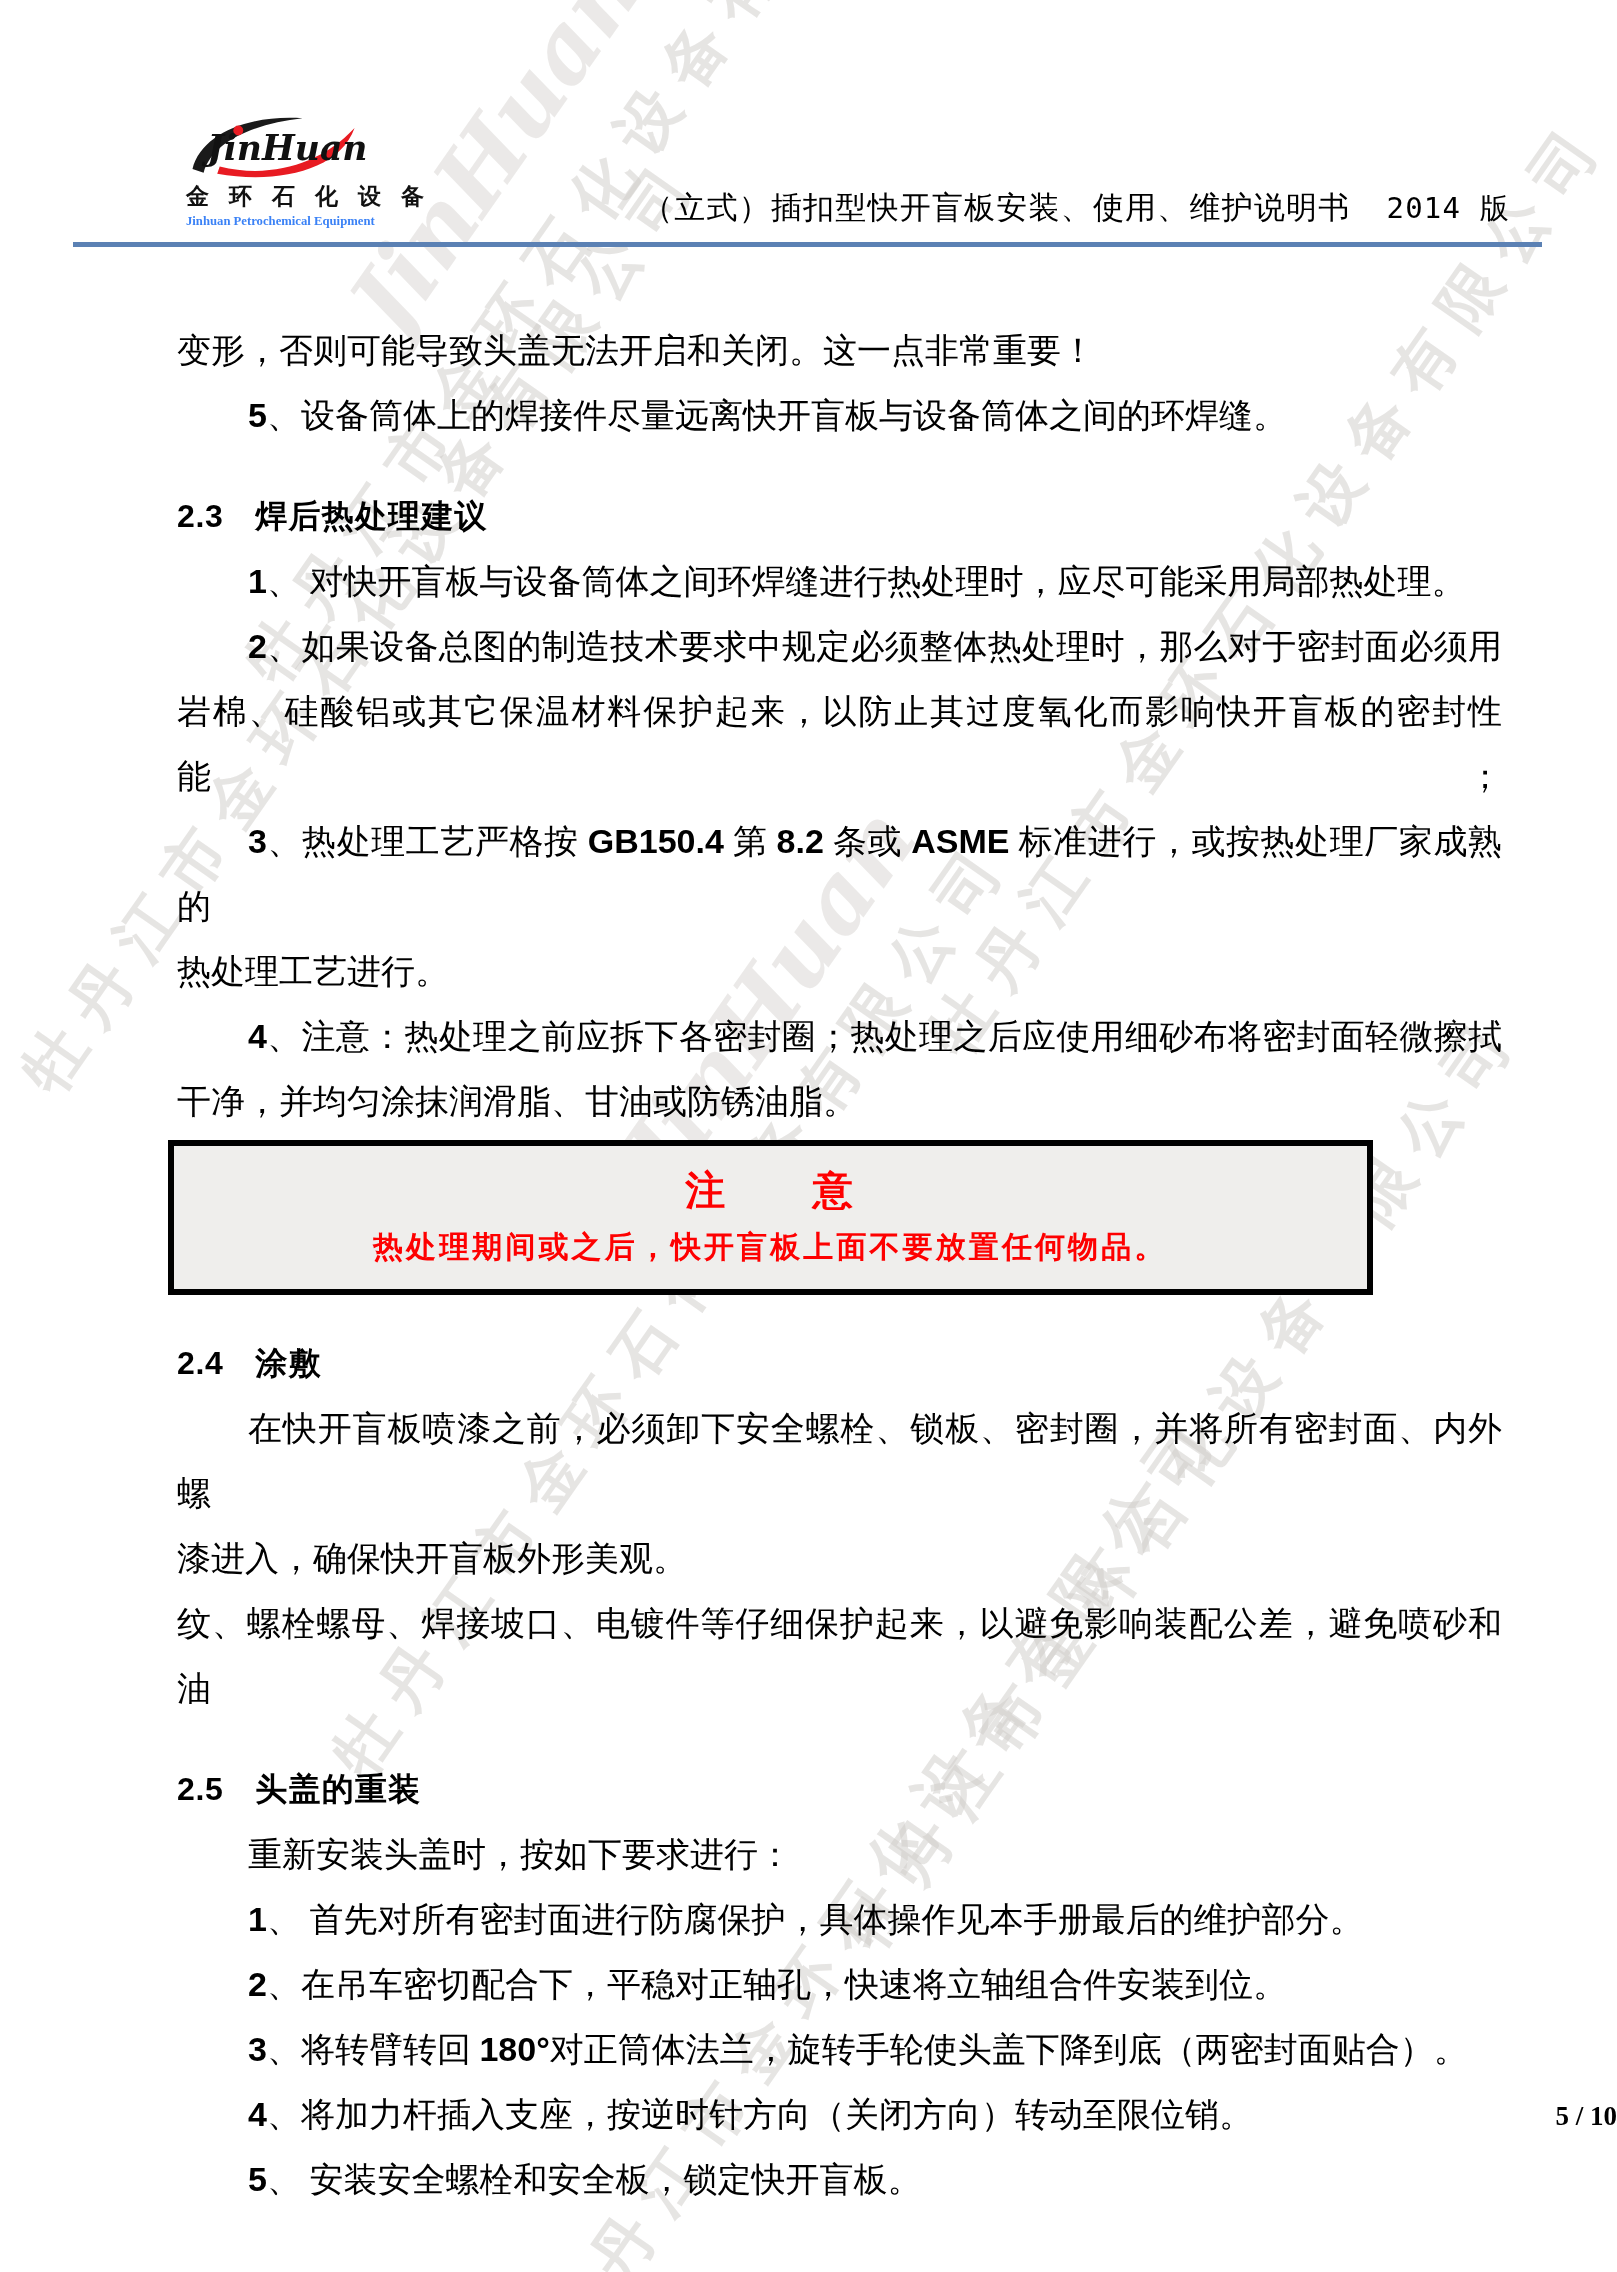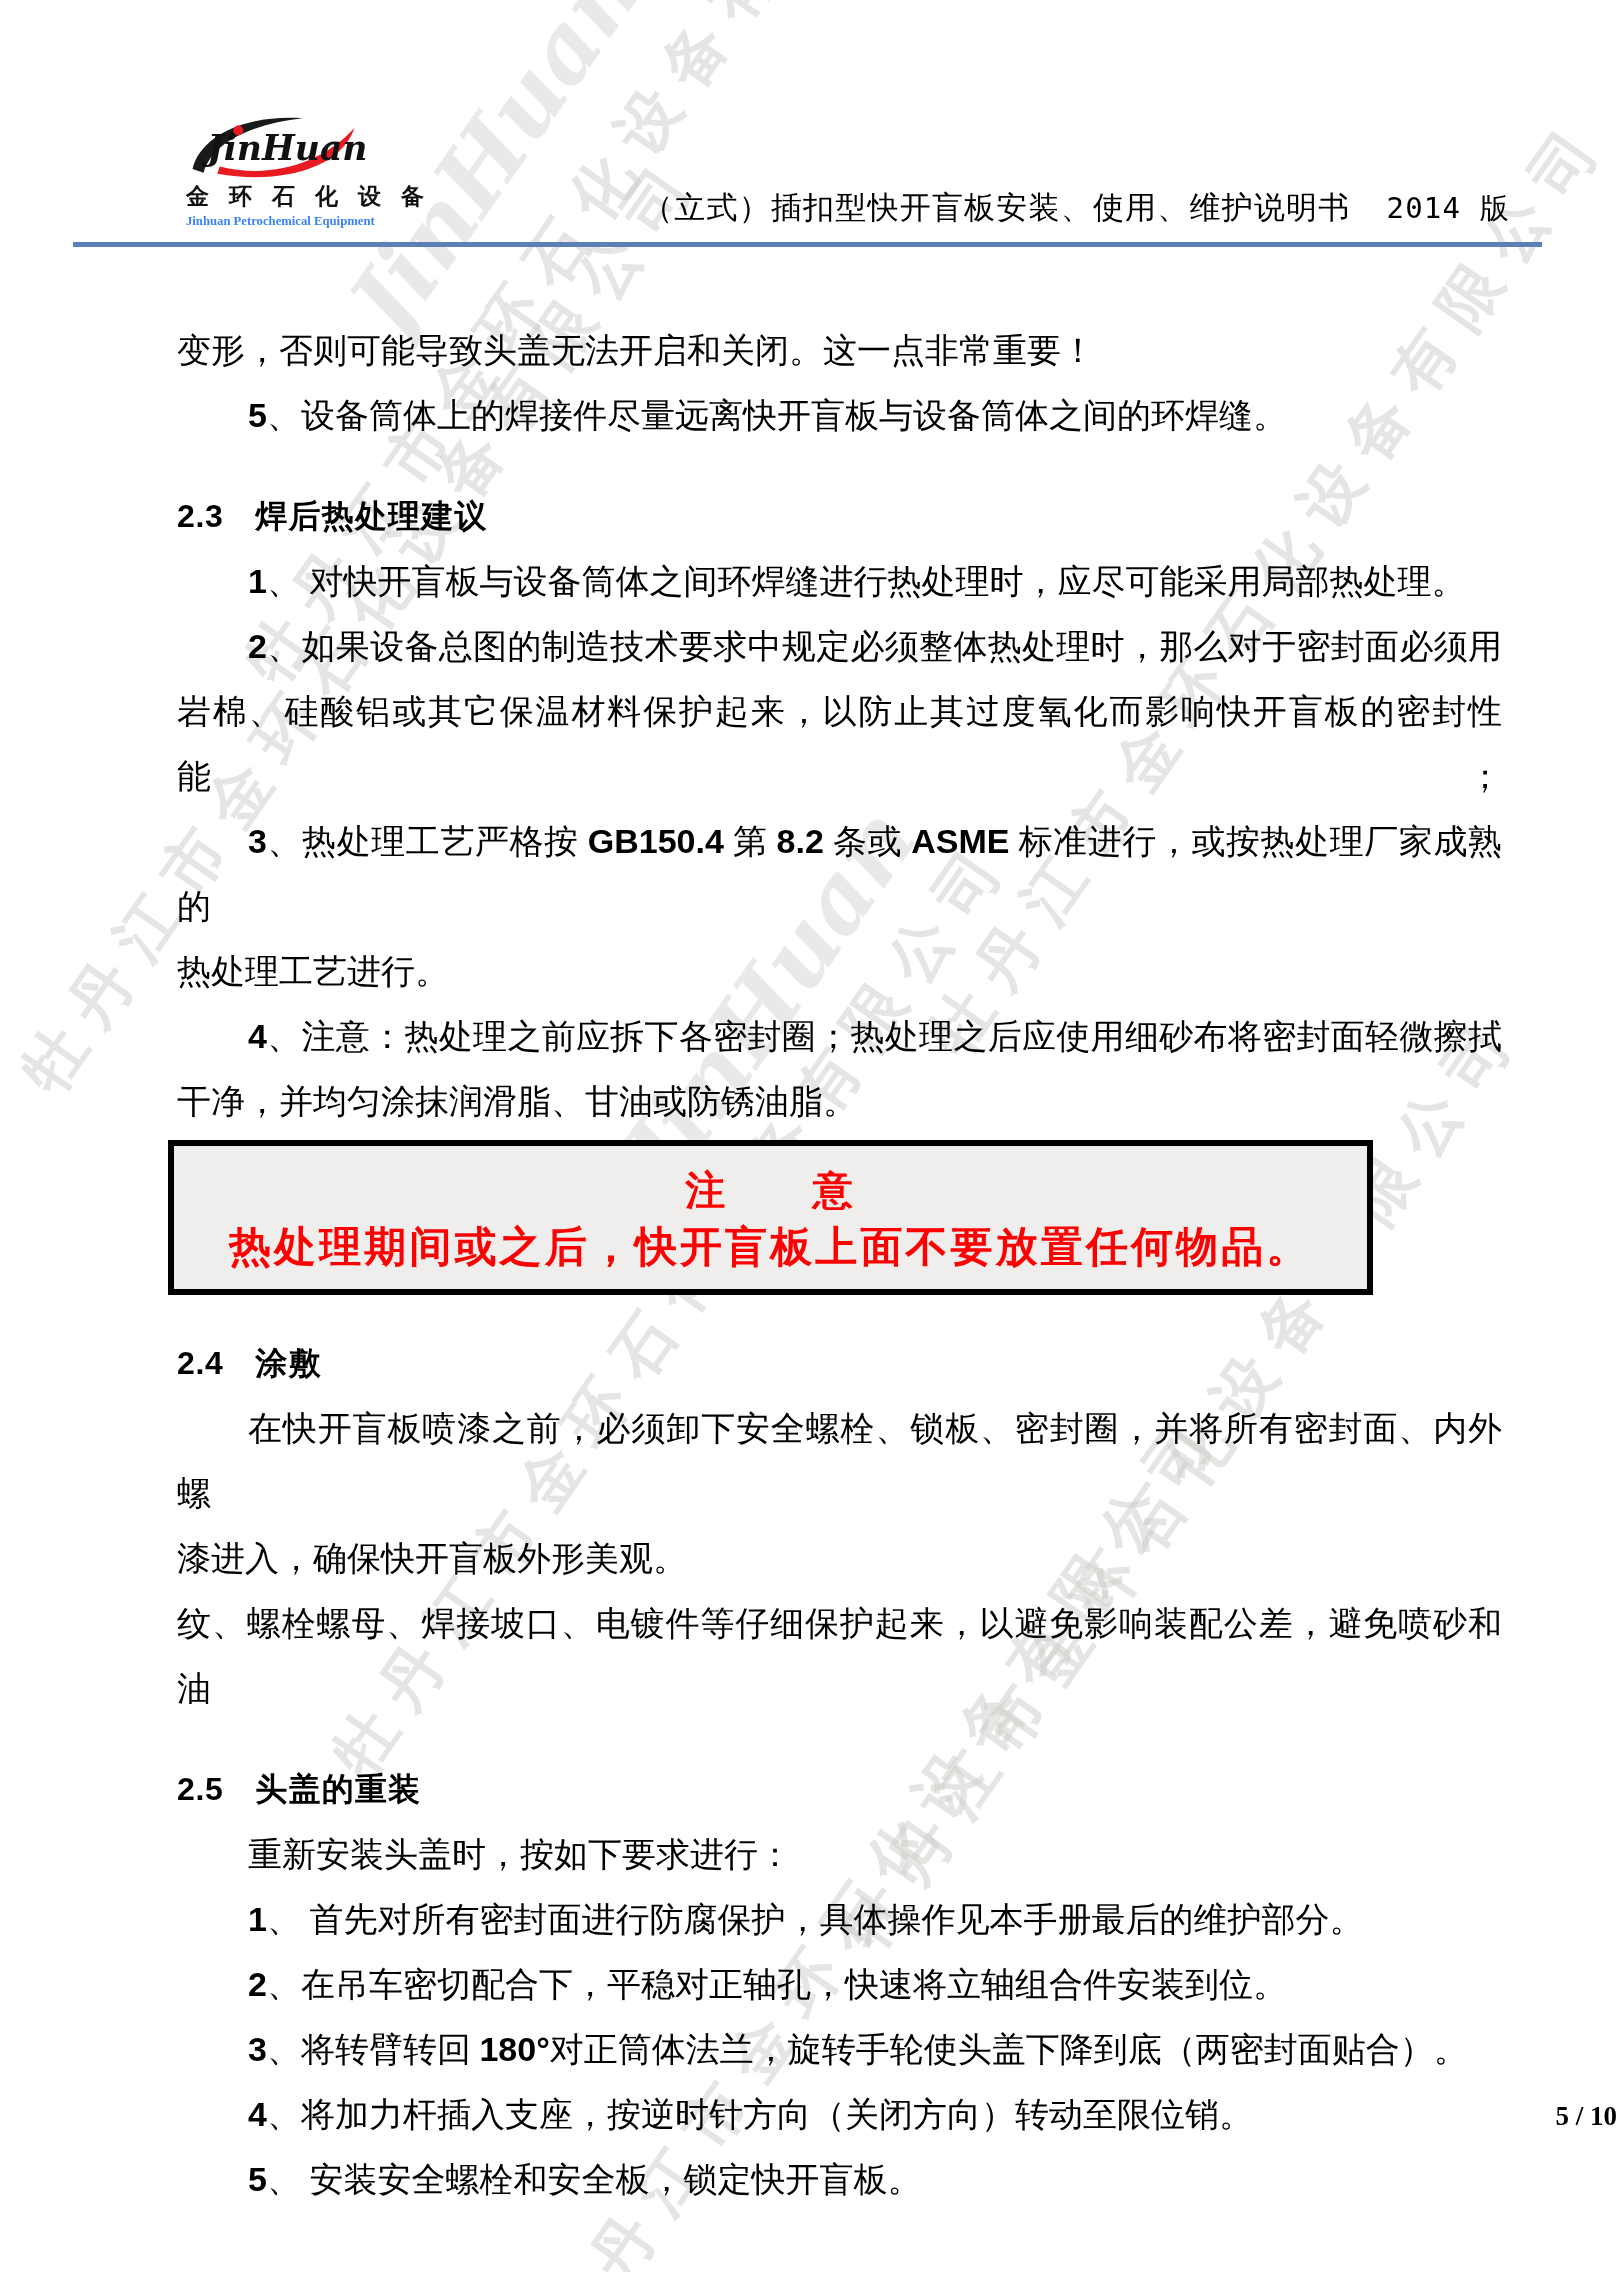--- a/index.html
+++ b/index.html
@@ -73,21 +73,21 @@
   .notice {
     box-sizing:border-box; margin:6.2px 62px 0 -9.3px; width:1205px;
     border:6.2px solid #000; background:#efeeec;
     text-align:center; padding:18.6px 12.4px 22.3px 12.4px;
   }
   .notice-title {
     color:#fe0000; font-weight:bold; font-size:40px; line-height:50px;
     font-family:"Liberation Sans","DejaVu Sans",sans-serif; letter-spacing:2.5px;
   }
   .notice-body {
-    margin-top:11.2px; color:#fe0000; font-weight:bold; font-size:42px; line-height:41px;
+    margin-top:11.2px; color:#fe0000; font-weight:bold; font-size:30px; line-height:41px;
     font-family:"Liberation Sans","DejaVu Sans",sans-serif; letter-spacing:3.1px;
   }
 
   
   .ftr {
     position:absolute; left:0; right:0; top:2101px; z-index:1;
     text-align:right; font-size:27px; font-weight:bold;
     font-family:"Liberation Serif","DejaVu Serif",serif;
   }
 </style>

